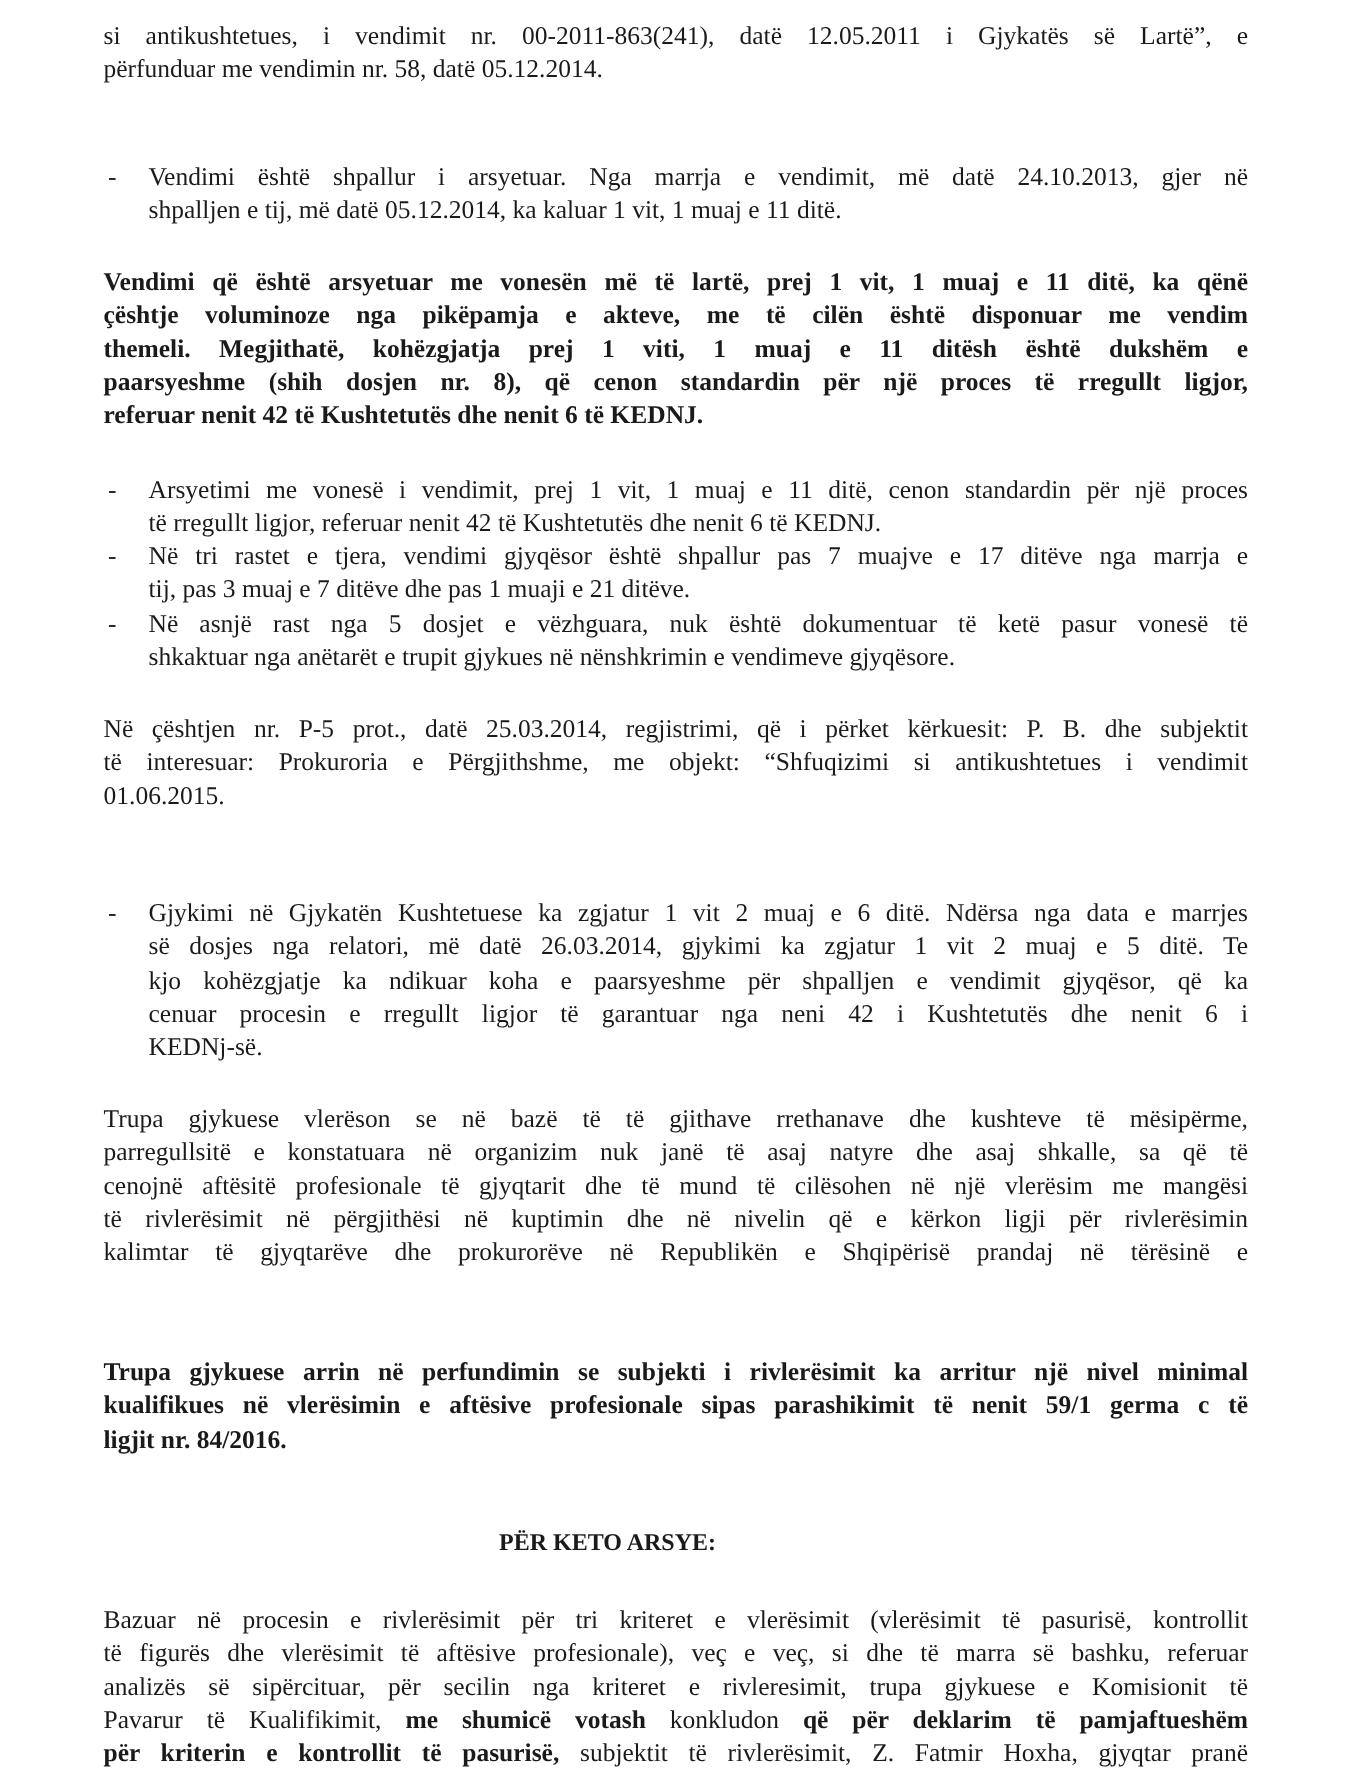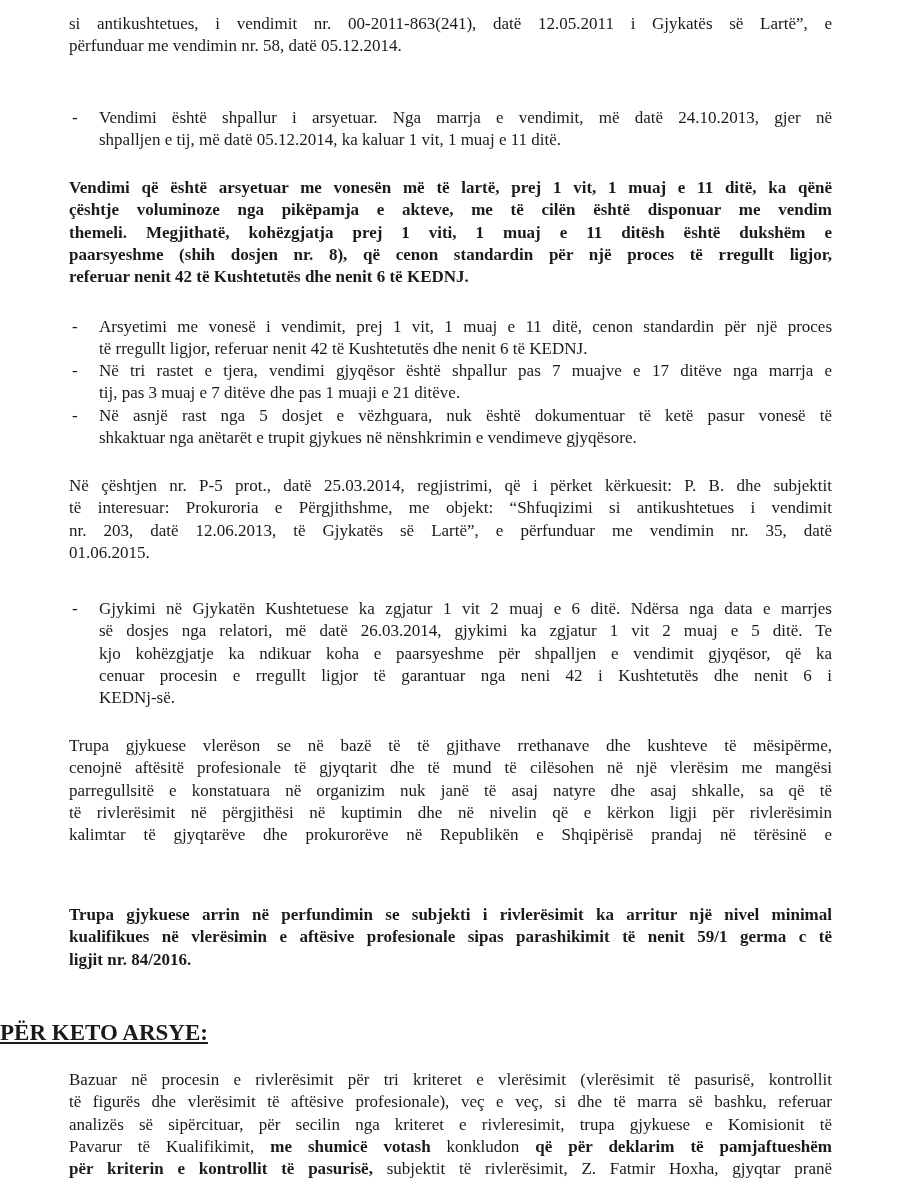--- a/index.html
+++ b/index.html
@@ -7,22 +7,22 @@
          font-family:"Liberation Serif", serif; color:#1a1a1a; }
   .page { position:absolute; left:0; top:0; width:900px; height:1194px; }
   .blk { position:absolute; left:69px; width:763px; font-size:17px; line-height:22.3px; }
   .ln { display:block; white-space:nowrap; text-align:justify; text-align-last:justify; height:22.3px; }
   .ln.last { text-align-last:left; }
   .bul { position:absolute; left:72px; width:760px; font-size:17px; line-height:22.3px; }
   .bul .dash { position:absolute; left:0; top:0; }
   .bul .txt { position:absolute; left:27px; width:733px; }
   .bold { font-weight:bold; }
   .ital { font-weight:bold; }
-  .heading { position:absolute; left:0; width:810px; top:1020px;
-             font-size:23px; font-weight:bold;text-decoration:underline; }
+  .heading { position:absolute; left:0; width:810px; text-align:center; top:1020px;
+             font-size:16px; font-weight:bold; }
   b { font-weight:bold; }
 </style>
 </head>
 <body>
 
 <div class="page">
 
   <div class="blk" style="top:13px">
     <span class="ln">si antikushtetues, i vendimit nr. 00-2011-863(241), datë 12.05.2011 i Gjykatës së Lartë”,  e</span>
     <span class="ln last">përfunduar me vendimin nr. 58, datë 05.12.2014.</span>
@@ -62,39 +62,38 @@
     <span class="dash">-</span>
     <div class="txt">
       <span class="ln">Në asnjë rast nga 5 dosjet e vëzhguara, nuk është dokumentuar të ketë pasur vonesë të</span>
       <span class="ln last">shkaktuar nga anëtarët e trupit gjykues në nënshkrimin e vendimeve gjyqësore.</span>
     </div>
   </div>
 
   <div class="blk" style="top:475px">
     <span class="ln">Në çështjen nr. P-5 prot., datë 25.03.2014, regjistrimi, që i përket kërkuesit: P. B. dhe subjektit</span>
     <span class="ln">të interesuar: Prokuroria e Përgjithshme, me objekt: “Shfuqizimi si antikushtetues i vendimit</span>
-    <span class="ln">nr. 203, datë 12.06.2013, të Gjykatës së Lartë”, e përfunduar me vendimin nr. 35, datë</span>
     <span class="ln last">01.06.2015.</span>
   </div>
 
   <div class="bul" style="top:598px">
     <span class="dash">-</span>
     <div class="txt">
       <span class="ln">Gjykimi në Gjykatën Kushtetuese ka zgjatur 1 vit 2 muaj e 6 ditë. Ndërsa nga data e marrjes</span>
       <span class="ln">së   dosjes nga relatori, më datë 26.03.2014, gjykimi ka zgjatur 1 vit 2 muaj e 5 ditë. Te</span>
       <span class="ln">kjo kohëzgjatje ka ndikuar koha e paarsyeshme për shpalljen e vendimit gjyqësor, që ka</span>
       <span class="ln">cenuar procesin e rregullt ligjor të garantuar nga neni 42 i Kushtetutës dhe nenit 6 i</span>
       <span class="ln last">KEDNj-së.</span>
     </div>
   </div>
 
   <div class="blk" style="top:735px">
     <span class="ln">Trupa gjykuese vlerëson se në bazë të të gjithave rrethanave dhe kushteve të mësipërme,</span>
+    <span class="ln">parregullsitë e konstatuara në organizim nuk janë të asaj natyre dhe asaj shkalle, sa që të</span>
     <span class="ln">cenojnë aftësitë profesionale të gjyqtarit dhe të mund të cilësohen në një vlerësim me mangësi</span>
-    <span class="ln">parregullsitë e konstatuara në organizim nuk janë të asaj natyre dhe asaj shkalle, sa që të</span>
     <span class="ln">të rivlerësimit në përgjithësi në kuptimin dhe në nivelin që e kërkon ligji për rivlerësimin</span>
     <span class="ln">kalimtar të gjyqtarëve dhe prokurorëve në Republikën e Shqipërisë prandaj në tërësinë e</span>
   </div>
 
   <div class="blk ital" style="top:904px">
     <span class="ln">Trupa gjykuese arrin në perfundimin se subjekti i rivlerësimit ka arritur një nivel minimal</span>
     <span class="ln">kualifikues në vlerësimin e aftësive profesionale sipas parashikimit të nenit 59/1 germa c të</span>
     <span class="ln last">ligjit nr. 84/2016.</span>
   </div>
 

